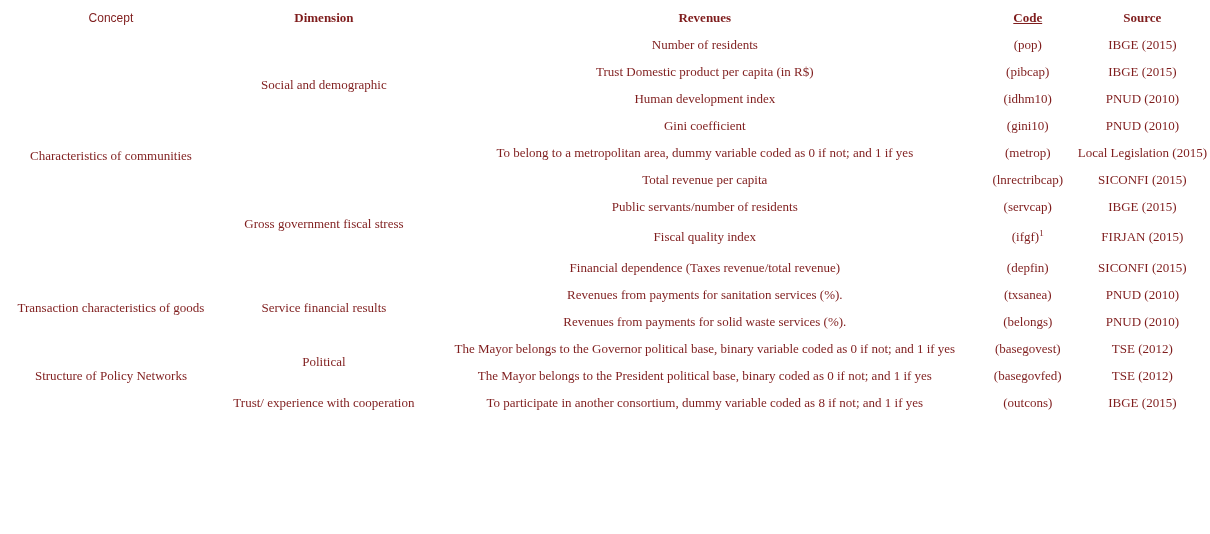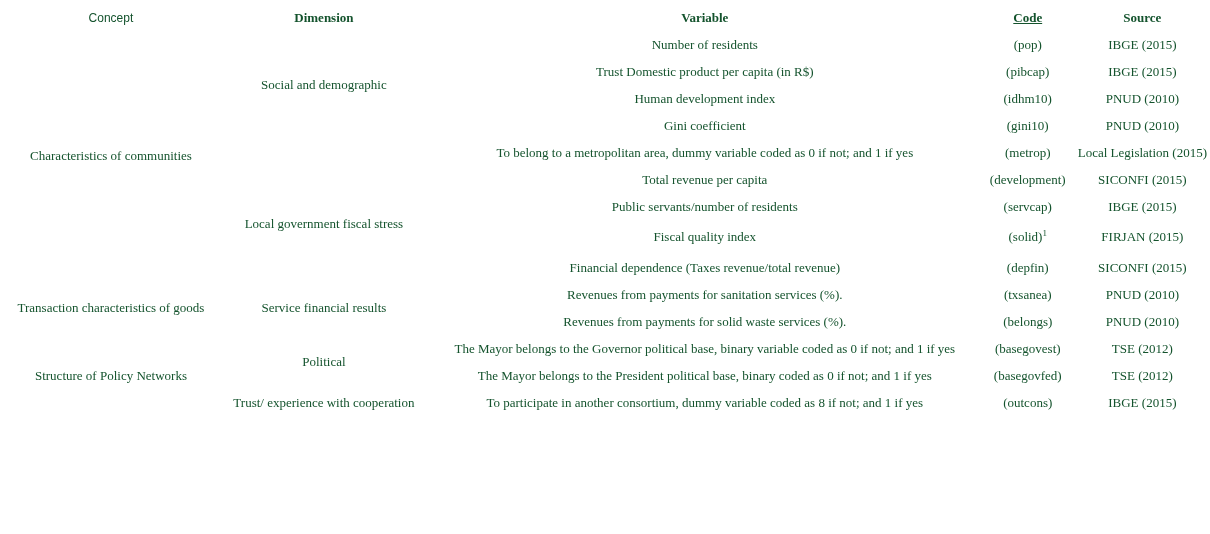--- a/index.html
+++ b/index.html
@@ -1,21 +1,21 @@
 <!DOCTYPE html>
 <html><head>
   <meta charset="utf-8">
   <style>
     html, body { margin: 0; padding: 0; background: #ffffff; }
     body { width: 1210px; height: 534px; overflow: hidden; position: relative; }
     table.vars {
       position: absolute; left: 3px; top: 5px;
       border-collapse: collapse;
       font-family: "Liberation Serif", "DejaVu Serif", serif;
-      font-size: 13px; color: #14532d;
+      font-size: 13px; color: #7f1d1d;
     }
     table.vars td, table.vars th {
       padding: 0 3px; text-align: center; vertical-align: middle;
       white-space: nowrap; font-weight: normal;
     }
     table.vars th { height: 26px; font-weight: bold; }
     table.vars th.concept-h {
       font-family: "Liberation Sans", "DejaVu Sans", sans-serif;
       font-weight: normal; font-size: 12px;
     }
@@ -29,21 +29,21 @@
     sup { font-size: 9px; vertical-align: super; line-height: 0; }
   </style>
 </head>
 <body>
 
 <table class="vars">
   <thead>
     <tr>
       <th class="c-concept concept-h">Concept</th>
       <th class="c-dim">Dimension</th>
-      <th class="c-var">Variable</th>
+      <th class="c-var">Revenues</th>
       <th class="c-code">Code</th>
       <th class="c-src">Source</th>
     </tr>
   </thead>
   <tbody>
     <tr class="r">
       <td rowspan="9">Characteristics of communities</td>
       <td rowspan="4">Social and demographic</td>
       <td>Number of residents</td>
       <td>(pop)</td>
@@ -64,33 +64,33 @@
       <td>(gini10)</td>
       <td>PNUD (2010)</td>
     </tr>
     <tr class="r">
       <td></td>
       <td>To belong to a metropolitan area, dummy variable coded as 0 if not; and 1 if yes</td>
       <td>(metrop)</td>
       <td>Local Legislation (2015)</td>
     </tr>
     <tr class="r">
-      <td rowspan="4">Local government fiscal stress</td>
+      <td rowspan="4">Gross government fiscal stress</td>
       <td>Total revenue per capita</td>
-      <td>(development)</td>
+      <td>(lnrectribcap)</td>
       <td>SICONFI (2015)</td>
     </tr>
     <tr class="r">
       <td>Public servants/number of residents</td>
       <td>(servcap)</td>
       <td>IBGE (2015)</td>
     </tr>
     <tr class="r tall">
       <td>Fiscal quality index</td>
-      <td><span>(solid)</span><sup>1</sup></td>
+      <td><span>(ifgf)</span><sup>1</sup></td>
       <td>FIRJAN (2015)</td>
     </tr>
     <tr class="r">
       <td>Financial dependence (Taxes revenue/total revenue)</td>
       <td>(depfin)</td>
       <td>SICONFI (2015)</td>
     </tr>
     <tr class="r">
       <td rowspan="2">Transaction characteristics of goods</td>
       <td rowspan="2">Service financial results</td>

